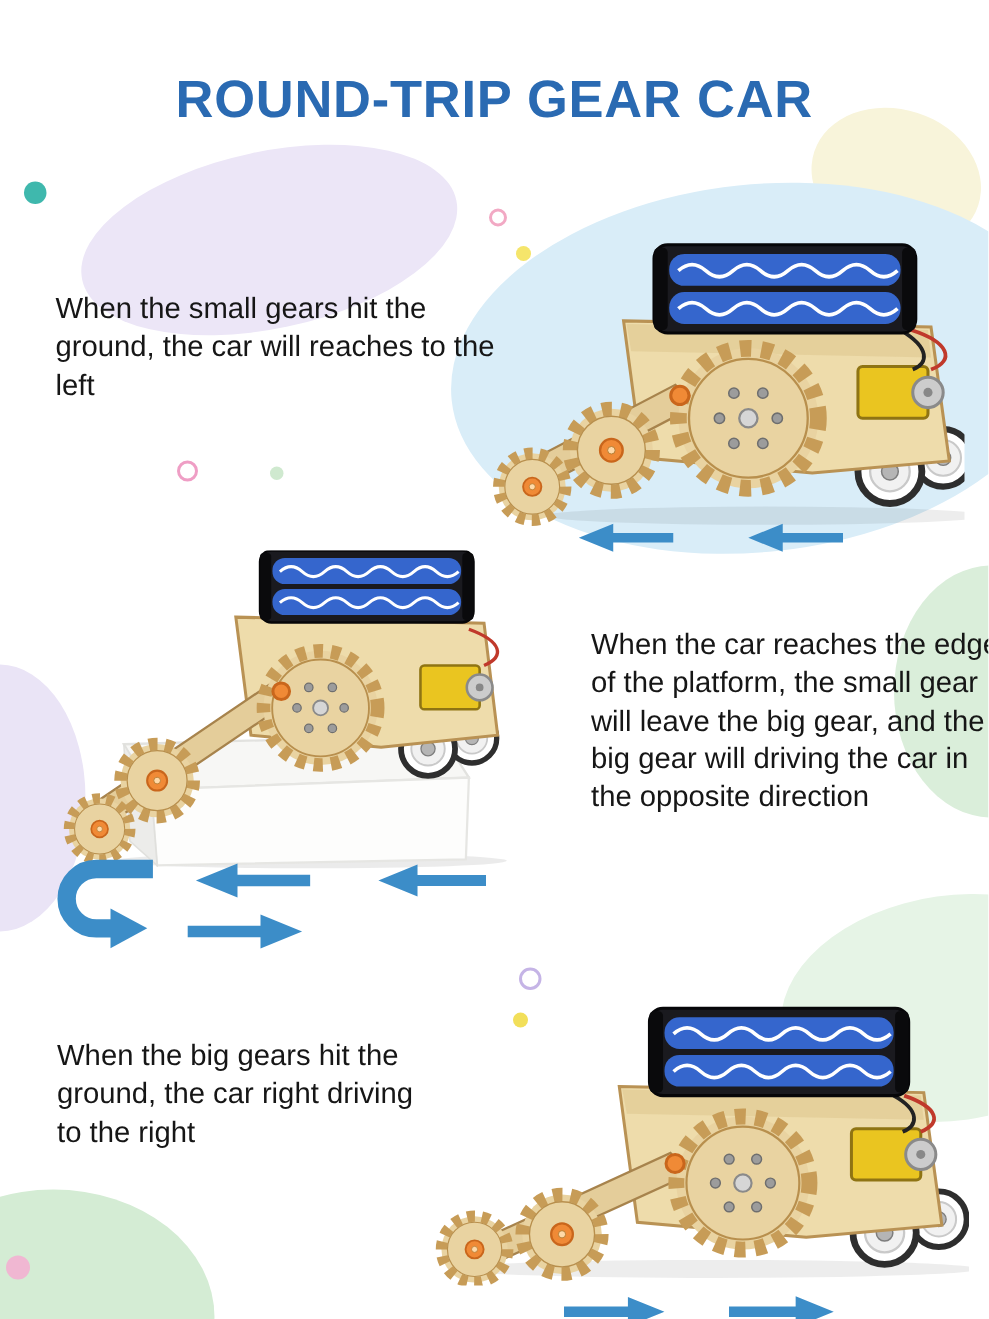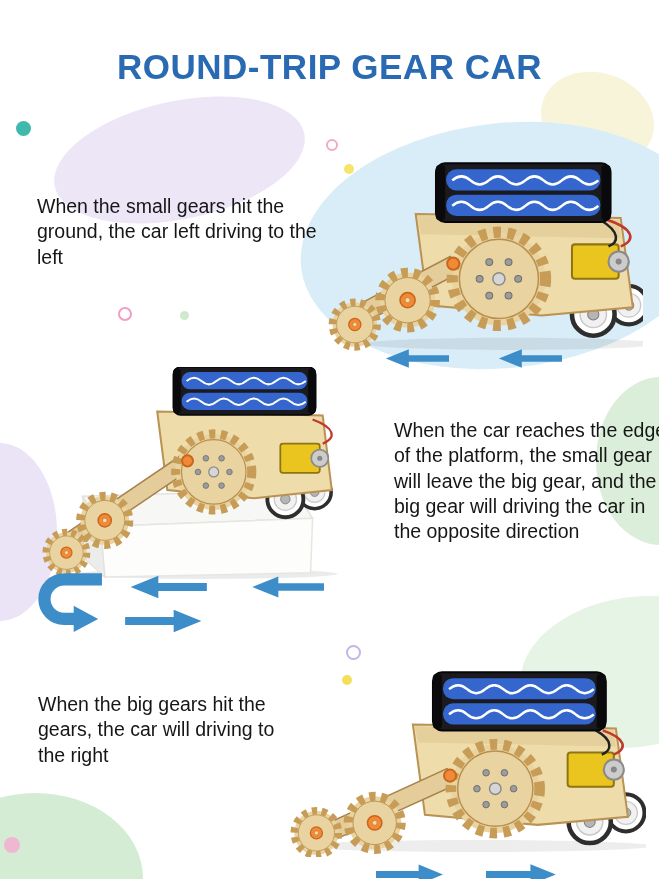--- a/index.html
+++ b/index.html
@@ -88,21 +88,21 @@
   <span class="dot" style="left:326px;top:124px;width:12px;height:12px;border:2.5px solid #f2a9c4"></span>
   <span class="dot" style="left:344px;top:149px;width:10px;height:10px;background:#f5e56b"></span>
   <span class="dot" style="left:118px;top:292px;width:14px;height:14px;border:2.5px solid #ef9ec5"></span>
   <span class="dot" style="left:180px;top:296px;width:9px;height:9px;background:#cfe9cf"></span>
   <span class="dot" style="left:346px;top:630px;width:15px;height:15px;border:2.5px solid #c5b4e6"></span>
   <span class="dot" style="left:342px;top:660px;width:10px;height:10px;background:#f2df5a"></span>
   <span class="dot" style="left:4px;top:822px;width:16px;height:16px;background:#f0b7d2"></span>
 
   <h1 class="title">ROUND-TRIP GEAR CAR</h1>
 
-  <p class="txt" style="left:37px;top:179px;width:305px">When the small gears hit the ground, the car left driving to the left</p>
+  <p class="txt" style="left:37px;top:179px;width:305px">When the small gears hit the ground, the car will reaches to the left</p>
 
   <div class="photo" style="left:298px;top:140px;width:345px;height:198px">
     <svg viewBox="0 0 340 195" aria-label="Wooden gear car with blue battery pack, gear arm raised, facing left">
       <ellipse cx="210" cy="186" rx="145" ry="6" fill="rgba(0,0,0,0.07)"></ellipse>
       <use href="#wheel" transform="translate(326,148) scale(0.9)"></use>
       <use href="#wheel" transform="translate(291,157)"></use>
       <path d="M116,58 L318,62 L330,150 L240,158 L128,148 Z" fill="#eedcab" stroke="#b99254" stroke-width="2"></path>
       <path d="M118,60 L316,64 L318,82 L121,78 Z" fill="#e2cd97" opacity="0.8"></path>
       <use href="#motor" transform="translate(270,88)"></use>
       <path d="M305,64 C 330,72 334,84 318,90" stroke="#c0392b" stroke-width="2.5" fill="none"></path>
@@ -164,21 +164,21 @@
     <svg viewBox="0 0 92 30">
         <use href="#arrow-left-shape"></use>
       </svg>
   </div>
   <div class="arrow" style="left:112px;top:593px;width:106px;height:26px">
     <svg viewBox="0 0 92 30">
         <use href="#arrow-right-shape"></use>
       </svg>
   </div>
 
-  <p class="txt" style="left:38px;top:677px;width:255px">When the big gears hit the gears, the car will driving to the right</p>
+  <p class="txt" style="left:38px;top:677px;width:255px">When the big gears hit the ground, the car right driving to the right</p>
 
   <div class="photo" style="left:236px;top:624px;width:410px;height:218px">
     <svg viewBox="0 0 408 215" aria-label="Wooden gear car with big gears touching the ground, driving right">
       <ellipse cx="240" cy="205" rx="175" ry="6" fill="rgba(0,0,0,0.07)"></ellipse>
       <use href="#wheel" transform="translate(388,172) scale(0.88)"></use>
       <use href="#wheel" transform="translate(352,181)"></use>
       <path d="M176,84 L378,88 L390,176 L300,184 L188,174 Z" fill="#eedcab" stroke="#b99254" stroke-width="2"></path>
       <path d="M178,86 L376,90 L378,106 L181,102 Z" fill="#e2cd97" opacity="0.8"></path>
       <use href="#motor" transform="translate(330,112)"></use>
       <path d="M365,90 C 388,98 390,108 376,114" stroke="#c0392b" stroke-width="2.5" fill="none"></path>

